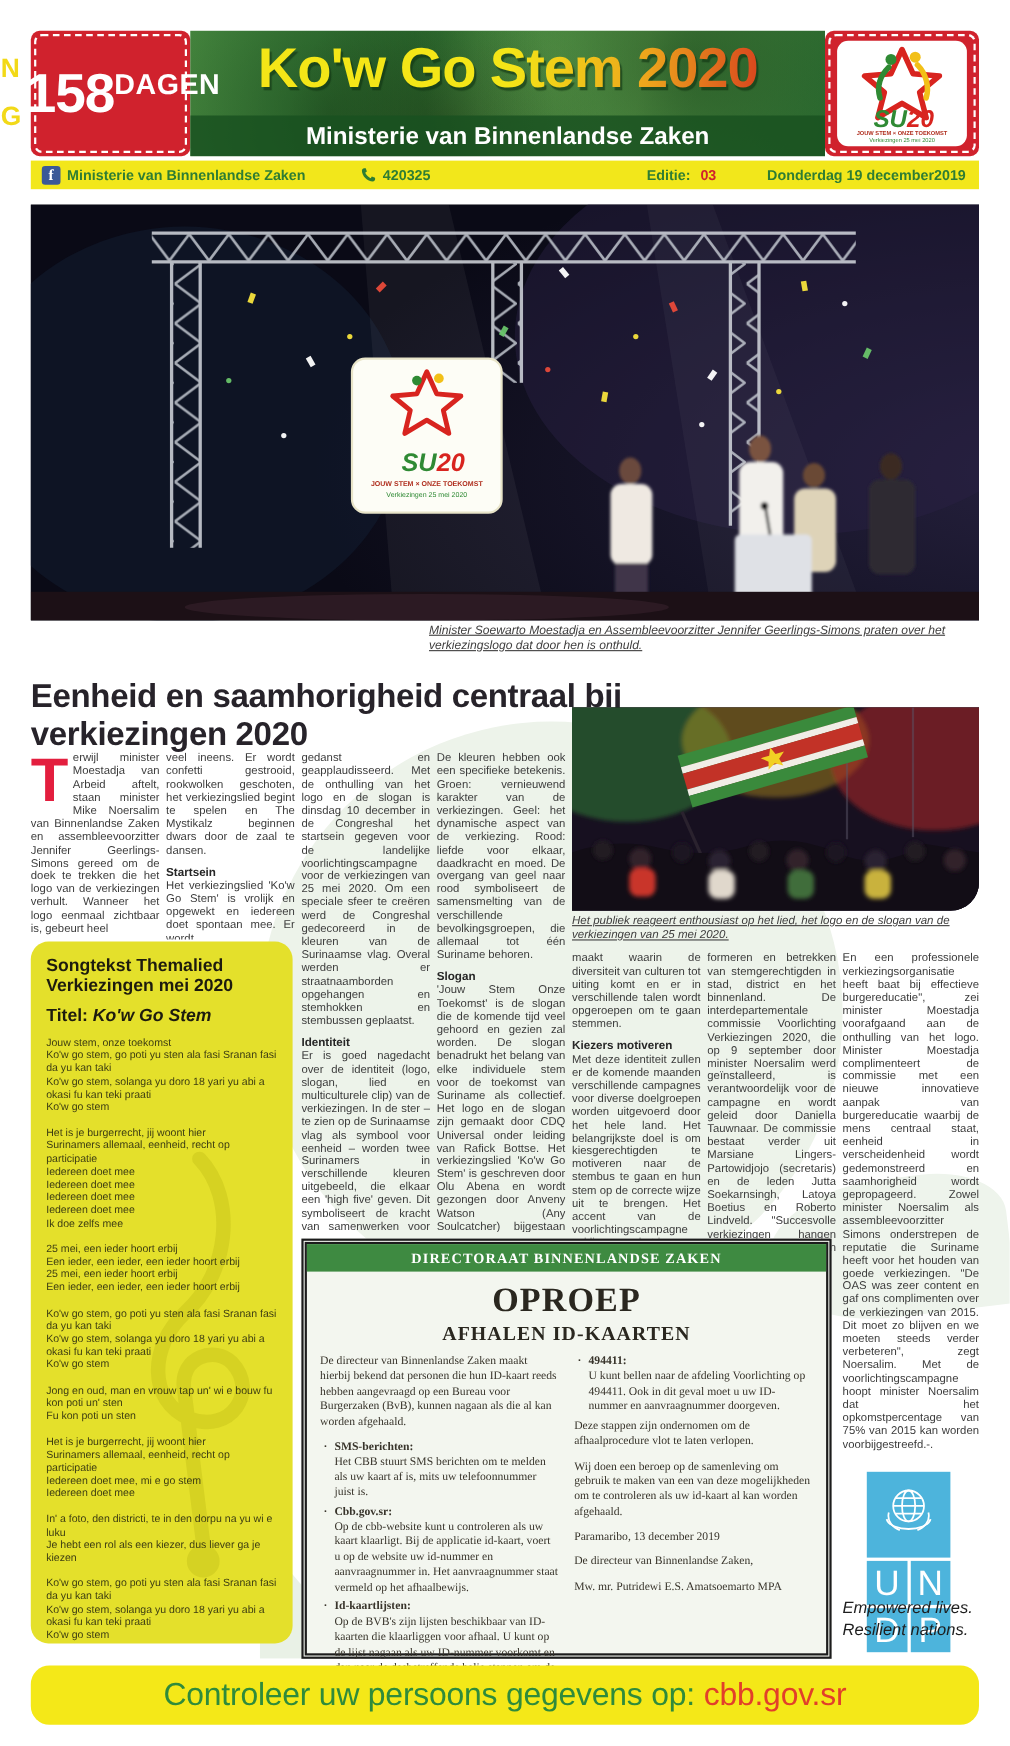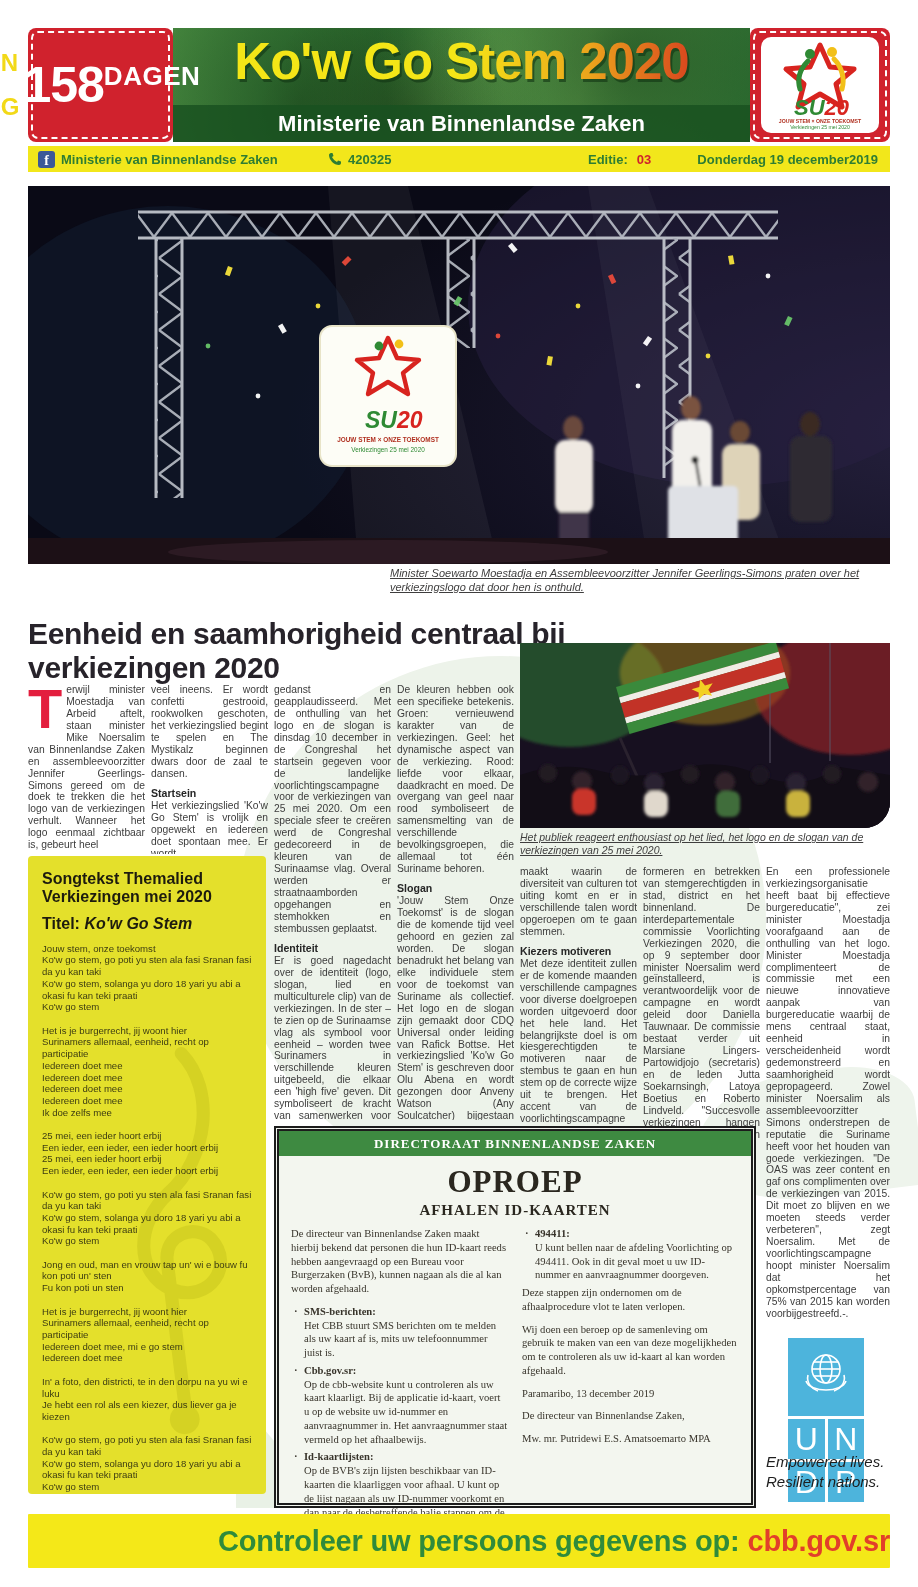--- a/index.html
+++ b/index.html
@@ -72,56 +72,56 @@
   .c2{left:151px;top:684px;height:170px;}
   .c3{left:274px;top:684px;height:436px;}
   .c4{left:397px;top:684px;height:436px;}
   .c5{left:520px;top:866px;height:334px;}
   .c6{left:643px;top:866px;height:334px;}
   .c7{left:766px;top:866px;height:466px;width:124px;}
   .dropcap{float:left;color:#e31e3e;font-weight:800;font-size:56px;line-height:.82;margin:2px 4px 0 0;}
 
   
   .songbox{position:absolute;left:28px;top:856px;width:238px;height:638px;z-index:2;
-    background:#e4e02b;border-radius:4px;padding:14px 14px;box-sizing:border-box;overflow:hidden;}
+    background:#e4e02b;border-radius:16px;padding:14px 14px;box-sizing:border-box;overflow:hidden;}
   .song-title{font-size:16px;font-weight:800;color:#1d1b0e;line-height:1.15;margin-bottom:8px;}
   .song-sub{font-size:16px;font-weight:700;color:#1d1b0e;margin-bottom:10px;}
   .song-sub .val{font-style:italic;}
   .lyrics{position:relative;z-index:1;font-size:9.6px;line-height:1.22;color:#3d3d12;white-space:pre-line;font-weight:500;}
   .clef{position:absolute;right:6px;top:170px;z-index:0;opacity:.33;}
 
   
   .oproep{position:absolute;left:274px;top:1126px;width:482px;height:382px;z-index:2;background:#f3f6ef;
     border:5px double #1c1c1c;box-sizing:border-box;font-family:"Liberation Serif",serif;color:#38342b;}
   .op-bar{height:25px;background:#3e8a41;color:#fff;font-weight:700;font-size:13px;letter-spacing:1px;
     display:flex;align-items:center;justify-content:center;}
   .op-title{text-align:center;font-weight:700;font-size:31px;letter-spacing:1px;color:#2a271f;margin:8px 0 2px;}
-  .op-subtitle{text-align:center;font-weight:700;font-size:15px;letter-spacing:1px;color:#2a271f;margin:0 0 8px;}
+  .op-subtitle{text-align:center;font-weight:700;font-size:18px;letter-spacing:1px;color:#2a271f;margin:0 0 8px;}
   .op-cols{display:flex;gap:14px;padding:0 12px;}
   .op-col{flex:1 1 0;font-size:10.6px;line-height:1.3;}
   .op-col p{margin:0 0 9px;}
   .op-item{position:relative;padding-left:13px;margin-bottom:4px;}
   .op-item::before{content:"·";position:absolute;left:3px;top:0;font-weight:700;}
   .op-item .lbl{font-weight:700;}
   .op-sign2{margin-top:24px;}
 
   
   .undp{position:absolute;left:788px;top:1338px;width:76px;z-index:2;}
   .undp .blk{background:#4db4dc;}
   .undp-emblem{width:76px;height:78px;display:flex;align-items:center;justify-content:center;}
   .undp-row{display:flex;gap:3px;margin-top:3px;}
   .undp-cell{width:36.5px;height:40px;color:#fff;font-size:32px;font-weight:400;
     display:flex;align-items:center;justify-content:center;}
   .undp-tag{position:absolute;left:766px;top:1452px;width:140px;z-index:2;
     font-style:italic;font-size:15px;line-height:1.3;color:#1e1e1e;}
 
   
   .footer-banner{position:absolute;left:28px;top:1514px;width:862px;height:54px;z-index:2;
-    background:#f4e818;border-radius:1px;display:flex;align-items:center;justify-content:flex-end;
-    font-size:29px;font-weight:700;letter-spacing:-.2px;}
+    background:#f4e818;border-radius:17px;display:flex;align-items:center;justify-content:center;
+    font-size:29px;font-weight:400;letter-spacing:-.2px;}
   .footer-banner .g{color:#2f8b3b;}
   .footer-banner .r{color:#e23f2a;margin-left:8px;}
 </style>
 </head>
 <body>
 
 <div class="page">
 
   <div class="deco deco-circle"></div>
   <div class="deco deco-swoosh"></div>

